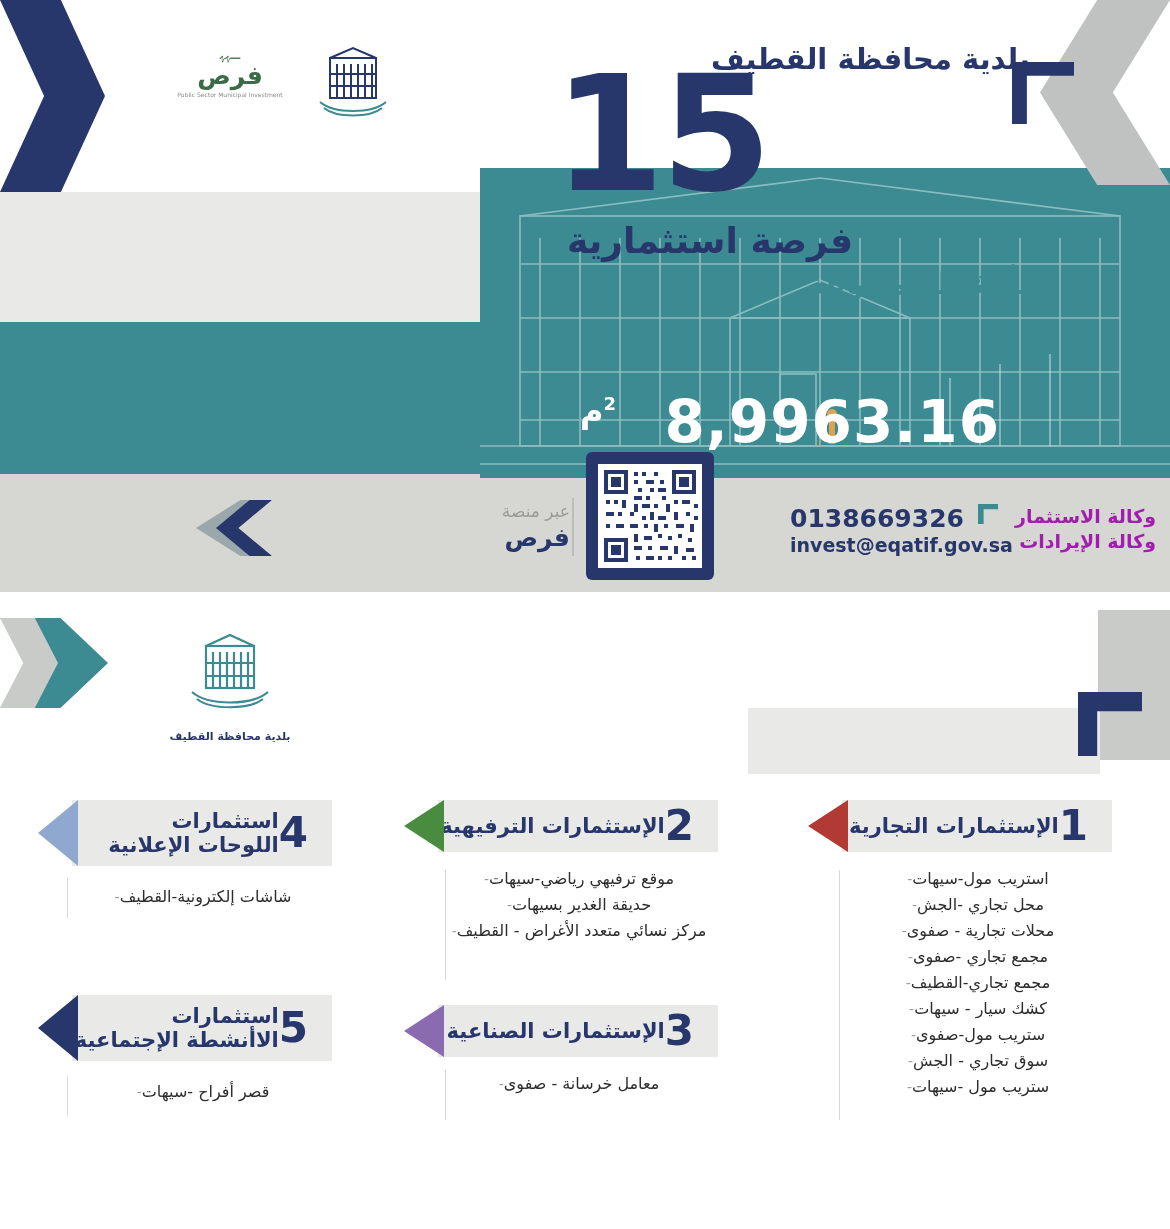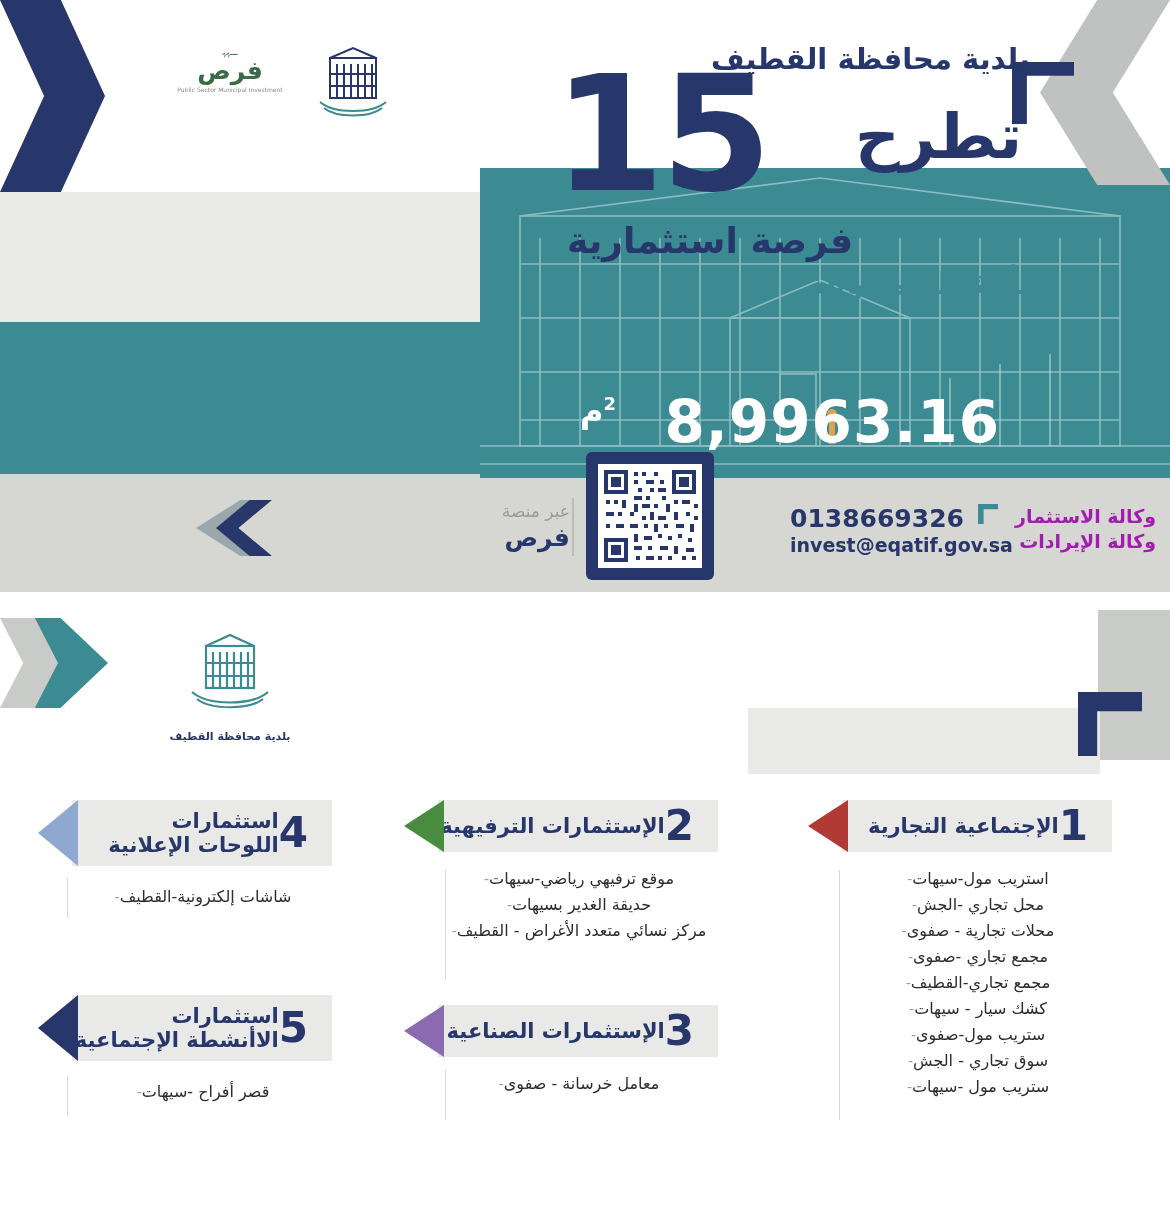--- a/index.html
+++ b/index.html
@@ -132,21 +132,21 @@
     clip-path:polygon(60% 0,100% 0,40% 50%,100% 100%,60% 100%,0 50%);
   }
   .left-chev-navy{
     position:absolute;left:216px;top:500px;width:56px;height:56px;background:#27366b;
     clip-path:polygon(60% 0,100% 0,40% 50%,100% 100%,60% 100%,0 50%);
   }
   
   .logo-foras{
     position:absolute;left:176px;top:44px;width:108px;height:78px;text-align:center;
   }
-  .logo-foras .mark{color:#4c7a4e;font-size:12px;letter-spacing:1px;}
+  .logo-foras .mark{color:#4c7a4e;font-size:16px;letter-spacing:1px;}
   .logo-foras .word{color:#3b6b46;font-size:25px;font-weight:bold;line-height:26px;}
   .logo-foras .eng{color:#8a8a86;font-size:6px;line-height:8px;margin-top:2px;}
   .logo-muni{
     position:absolute;left:310px;top:44px;width:86px;height:80px;
   }
   
   .index{
     position:absolute;left:0;top:600px;width:1170px;height:629px;background:#ffffff;
   }
   .idx-grey-right{
@@ -255,21 +255,20 @@
         <path d="M10 58 C24 70, 62 70, 76 58" stroke="#3c8a92"></path>
         <path d="M14 64 C26 74, 60 74, 72 64" stroke="#3c8a92"></path>
       </g>
     </svg>
   </div>
 
   <div class="headline">
     <div class="muni-name">بلدية محافظة القطيف</div>
     <div class="big-row">
       <div class="big-number">15</div>
-      <div class="verb">تطرح</div>
     </div>
     <div class="sub1">فرصة استثمارية</div>
     <div class="sub2">بأنشطة متنوعة</div>
   </div>
 
   <div class="total-value">8,9963.16</div>
   <div class="total-unit">
     <sup style="font-size:18px">2</sup><span>م</span>
   </div>
 
@@ -386,21 +385,21 @@
     <div class="cap">بلدية محافظة القطيف</div>
   </div>
 
   <div class="idx-title-bar"></div>
   <div class="idx-corner"></div>
 
   <div class="col" style="right:58px;top:200px;width:270px;">
     <div class="cat-head">
       <div class="cat-arrow" style="background:#b23a35;"></div>
       <div class="num">1</div>
-      <div class="lbl">الإجتماعية التجارية</div>
+      <div class="lbl">الإستثمارات التجارية</div>
     </div>
     <div class="items center">
       <div class="item">
           <span class="txt">استريب مول-سيهات</span>
           <span class="dot">-</span>
         </div>
       <div class="item">
           <span class="txt">محل تجاري -الجش</span>
           <span class="dot">-</span>
         </div>

